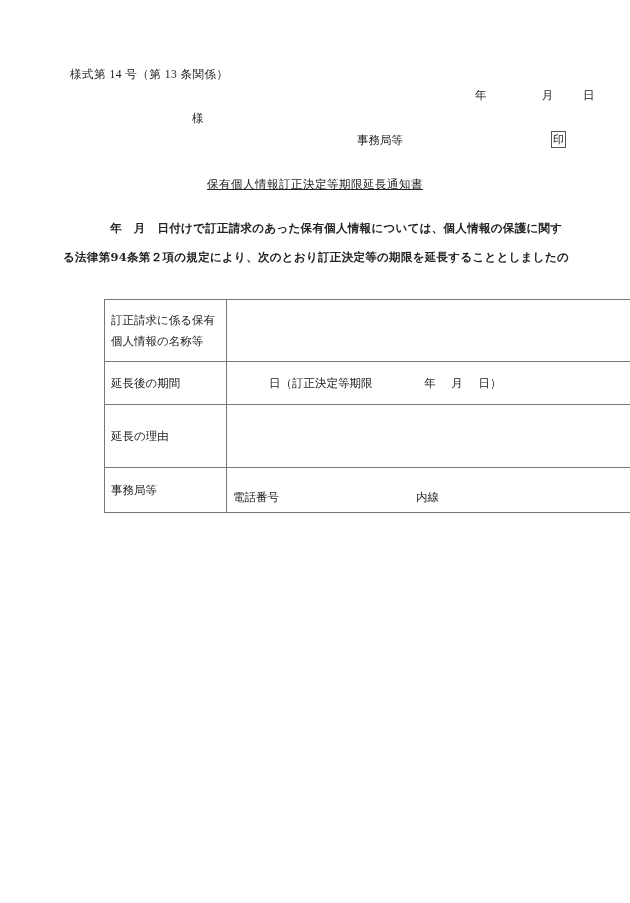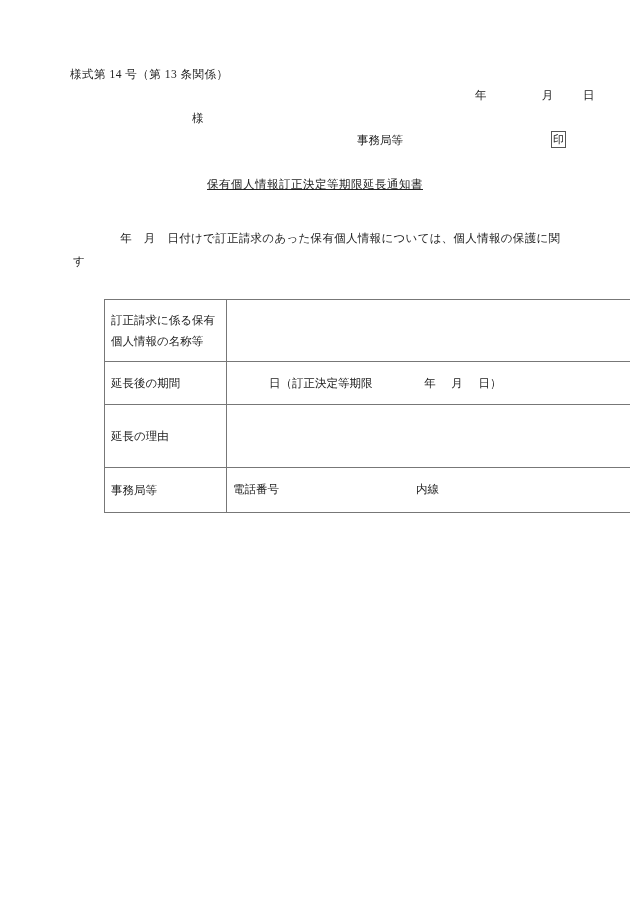--- a/index.html
+++ b/index.html
@@ -10,33 +10,33 @@
   }
   .abs { position: absolute; white-space: nowrap; }
   .form-no { left: 70px; top: 67px; letter-spacing: 0.5px; font-family: Liberation Serif, serif; }
   .date { left: 475px; top: 88px; }
   .date span { display: inline-block; }
   .addressee { left: 192px; top: 111px; }
   .org { left: 357px; top: 133px; }
   .seal { left: 551px; top: 131px; border: 1px solid #555; padding: 1px 1px; font-size: 11px; line-height: 13px; }
   .title { left: 0; width: 630px; text-align: center; top: 177px; letter-spacing: 0.5px; text-decoration: underline; }
   .body-text { left: 57px; top: 211px; width: 520px; white-space: normal; line-height: 23px; letter-spacing: 0.3px; }
-  .body-text p { margin: 16px; }
+  .body-text p { margin: 6px; font-weight: bold; }
   table.form {
     position: absolute; left: 64px; top: 299px; width: 574px;
     border-collapse: collapse; table-layout: fixed; margin-left: 40px;
   }
   table.form td { border: 1.5px solid #777; vertical-align: middle; padding: 0 6px; }
   table.form td.label { width: 109px; line-height: 21px; }
   .r1 { height: 62px; }
   .r2 { height: 43px; }
   .r3 { height: 63px; padding-left: 44px; }
   .r4 { height: 44px; }
   .contact { position: relative; height: 44px; }
-  .contact .lbl { position: absolute; top: 14px; left: 0; }
+  .contact .lbl { position: absolute; top: 22px; left: 0; }
   .period span { display: inline-block; }
 </style>
 </head>
 <body>
 
 <div class="abs form-no">様式第 14 号（第 13 条関係）</div>
 
 <div class="abs date">
   <span>年</span>
   <span style="width:24px"></span>
@@ -45,20 +45,21 @@
 </div>
 
 <div class="abs addressee">様</div>
 <div class="abs org">事務局等</div>
 <div class="abs seal">印</div>
 
 <div class="abs title">保有個人情報訂正決定等期限延長通知書</div>
 
 <div class="abs body-text">
   <p>　　　　年　月　日付けで訂正請求のあった保有個人情報については、個人情報の保護に関す</p>
+  <p>る法律第94条第２項の規定により、次のとおり訂正決定等の期限を延長することとしましたの</p>
 </div>
 
 <table class="form">
   <tbody>
       <tr class="r1">
     <td class="label">
       <div>訂正請求に係る保有</div>
       <div>個人情報の名称等</div>
     </td>
     <td></td>

